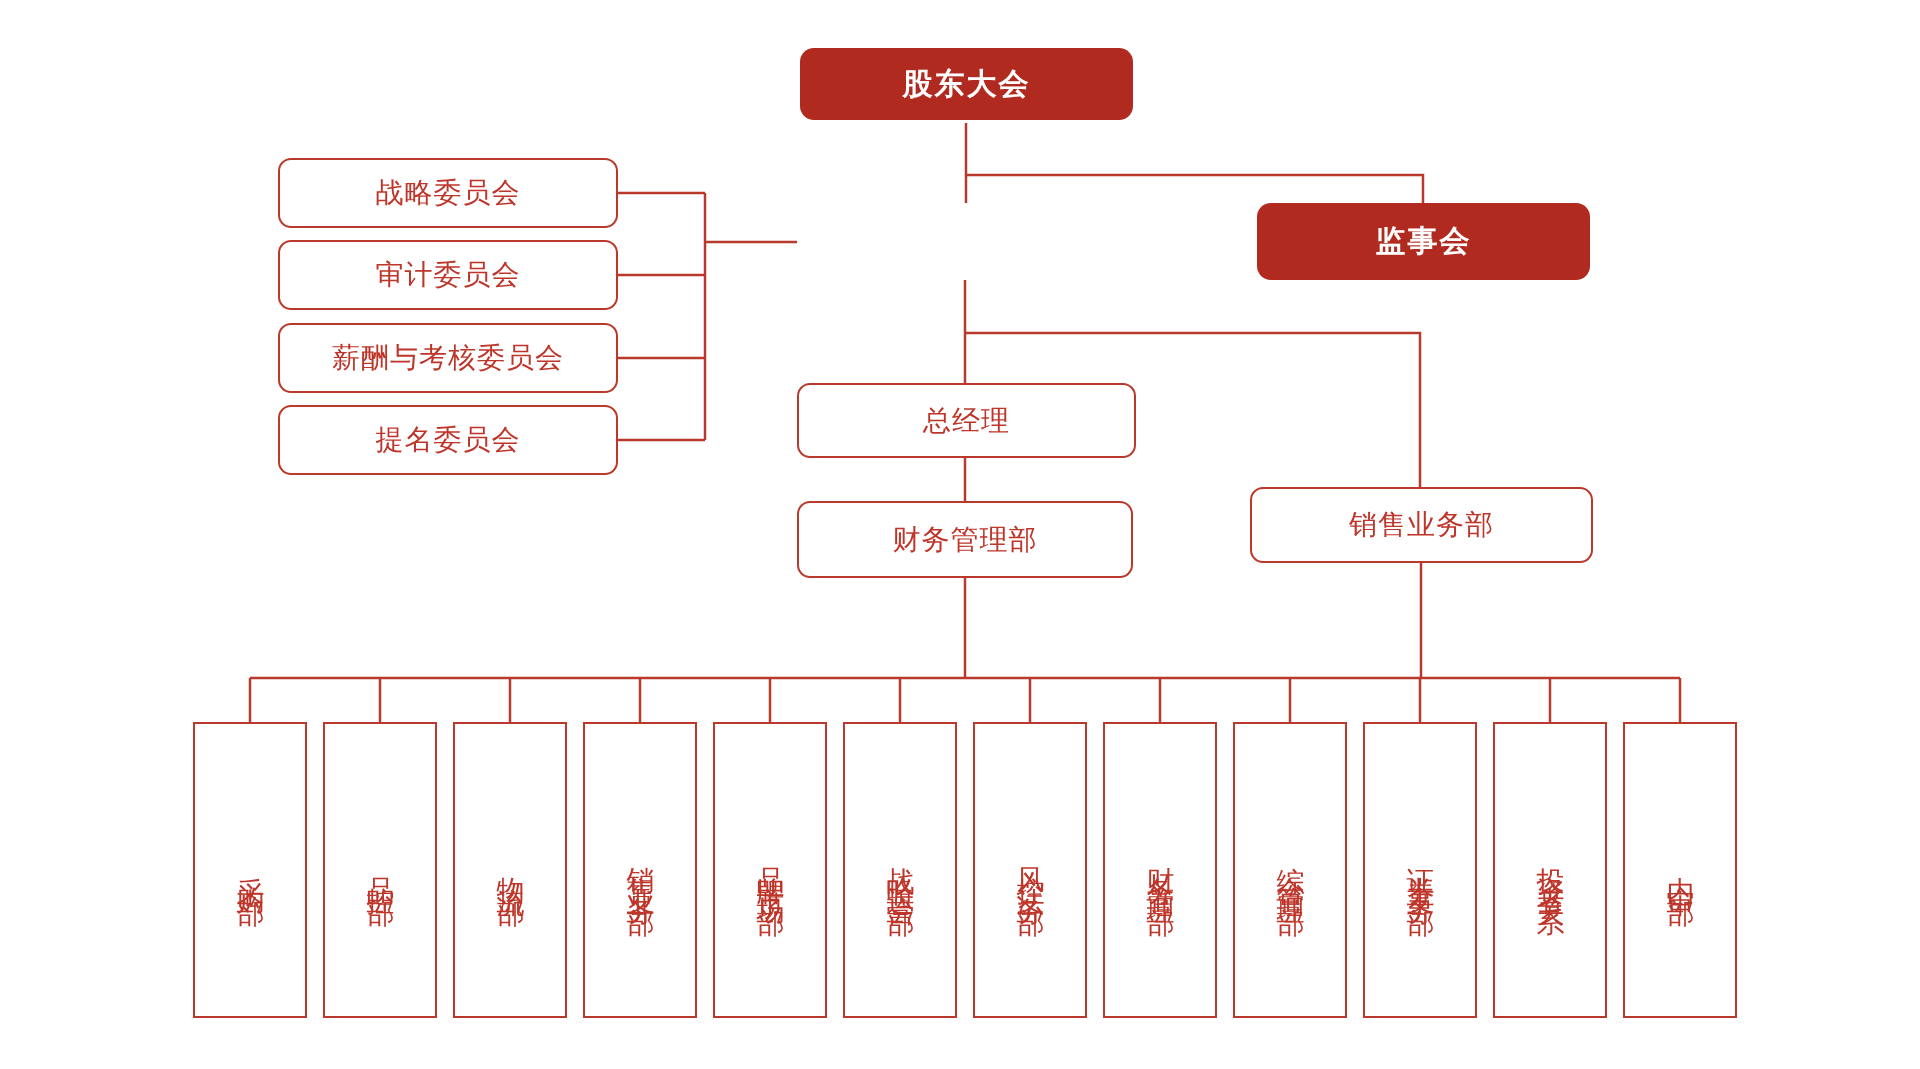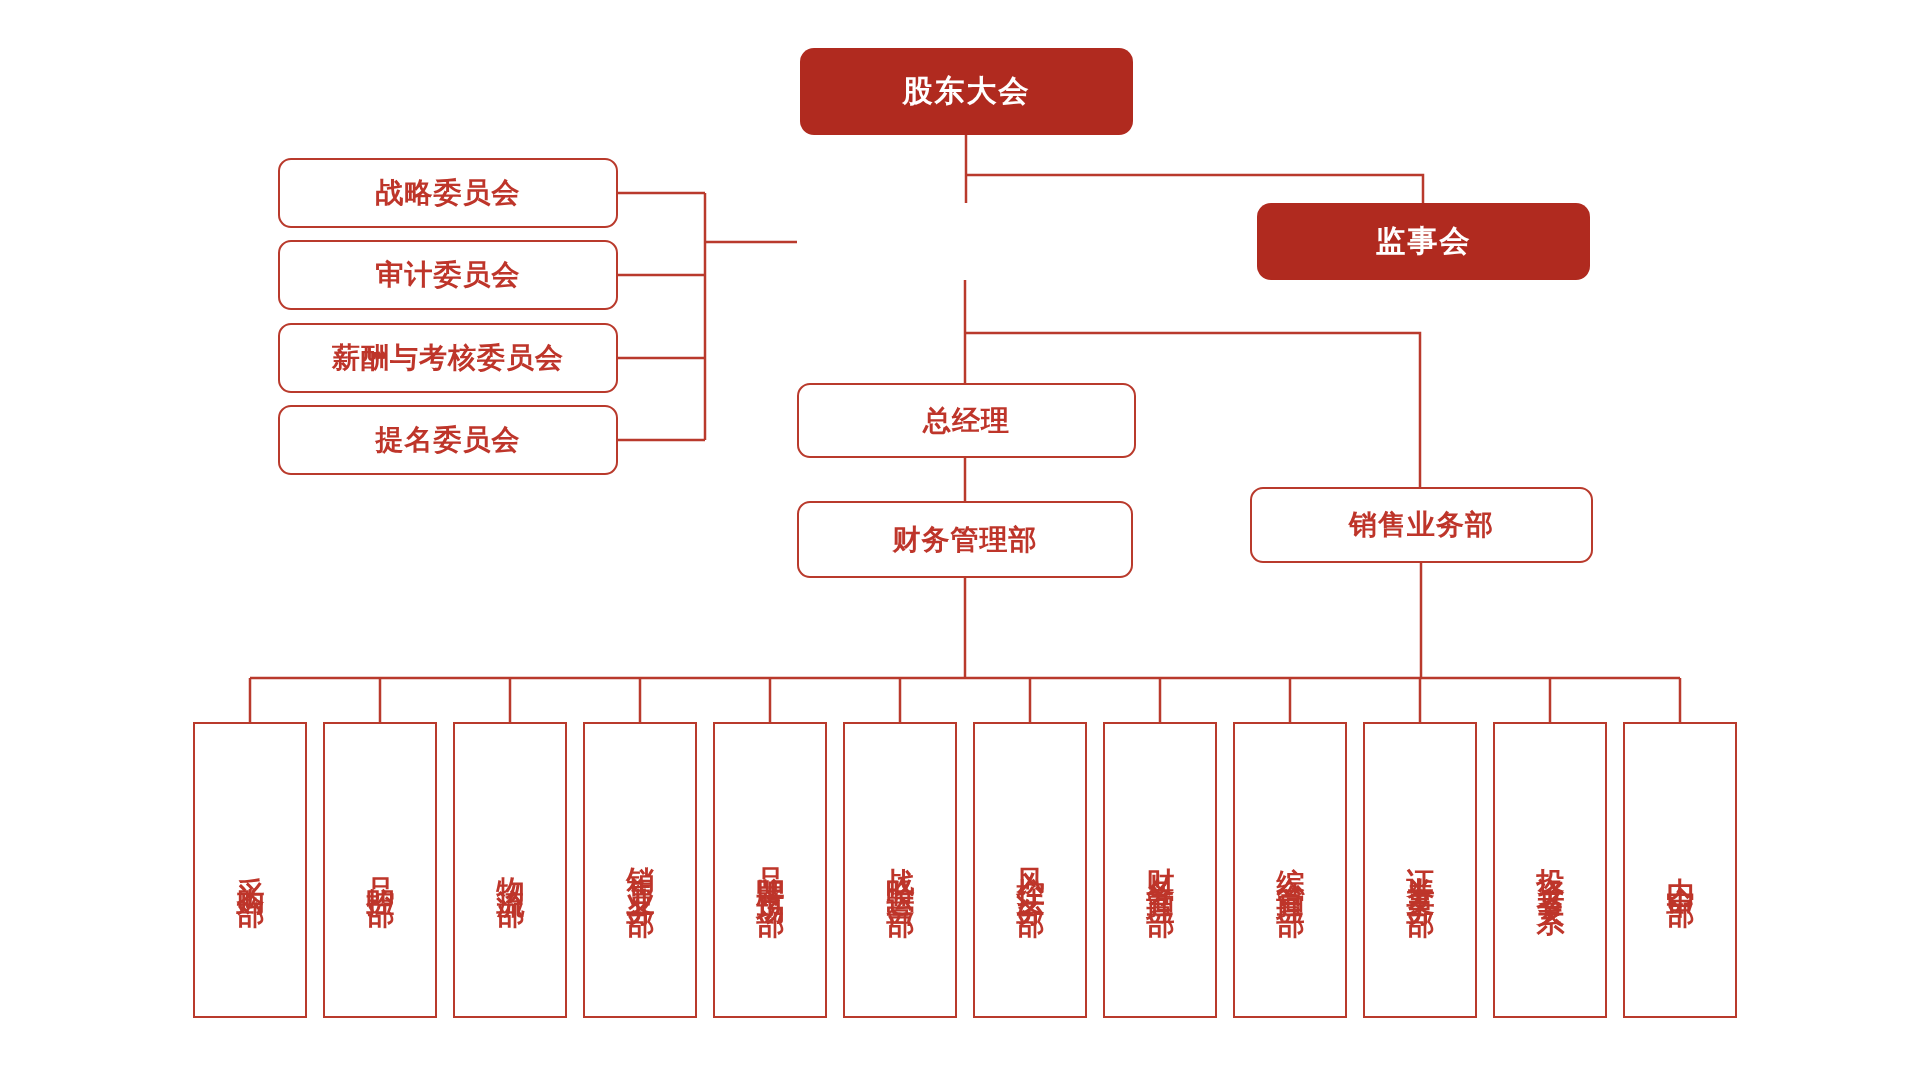--- a/index.html
+++ b/index.html
@@ -30,21 +30,21 @@
     color:var(--text-on-fill);
     border-radius:14px;
     font-size:30px;font-weight:bold;
     letter-spacing:2px;
   }
   .node.outlined{
     background:var(--background);
     border:2.5px solid var(--line);
     color:var(--text-accent);
     border-radius:13px;
-    font-size:28px;font-weight:700;
+    font-size:28px;font-weight:400;
     letter-spacing:1px;
   }
   .node.dept{
     border-radius:0;
     font-size:28px;
   }
   .node.dept .vtext{
     writing-mode:vertical-rl;
     text-orientation:upright;
     letter-spacing:10px;
@@ -64,21 +64,21 @@
     <path d="M705,242 L797,242"></path>
     <path d="M965,280 L965,383"></path>
     <path d="M965,333 L1420,333 L1420,487"></path>
     <path d="M965,458 L965,501"></path>
     <path d="M965,578 L965,678"></path>
     <path d="M1421,563 L1421,678"></path>
     <path d="M250,678 L1680,678"></path>
     <path d="M250,678 L250,722 M380,678 L380,722 M510,678 L510,722 M640,678 L640,722 M770,678 L770,722 M900,678 L900,722 M1030,678 L1030,722 M1160,678 L1160,722 M1290,678 L1290,722 M1420,678 L1420,722 M1550,678 L1550,722 M1680,678 L1680,722"></path>
   </svg>
 
-  <div class="node filled" style="left:800px;top:48px;width:333px;height:87px">
+  <div class="node filled" style="left:800px;top:48px;width:333px;height:72px">
     <span>股东大会</span>
   </div>
 
 
   <div class="node filled" style="left:1257px;top:203px;width:333px;height:77px">
     <span>监事会</span>
   </div>
 
   <div class="node outlined" style="left:278px;top:158px;width:340px;height:70px">
     <span>战略委员会</span>

